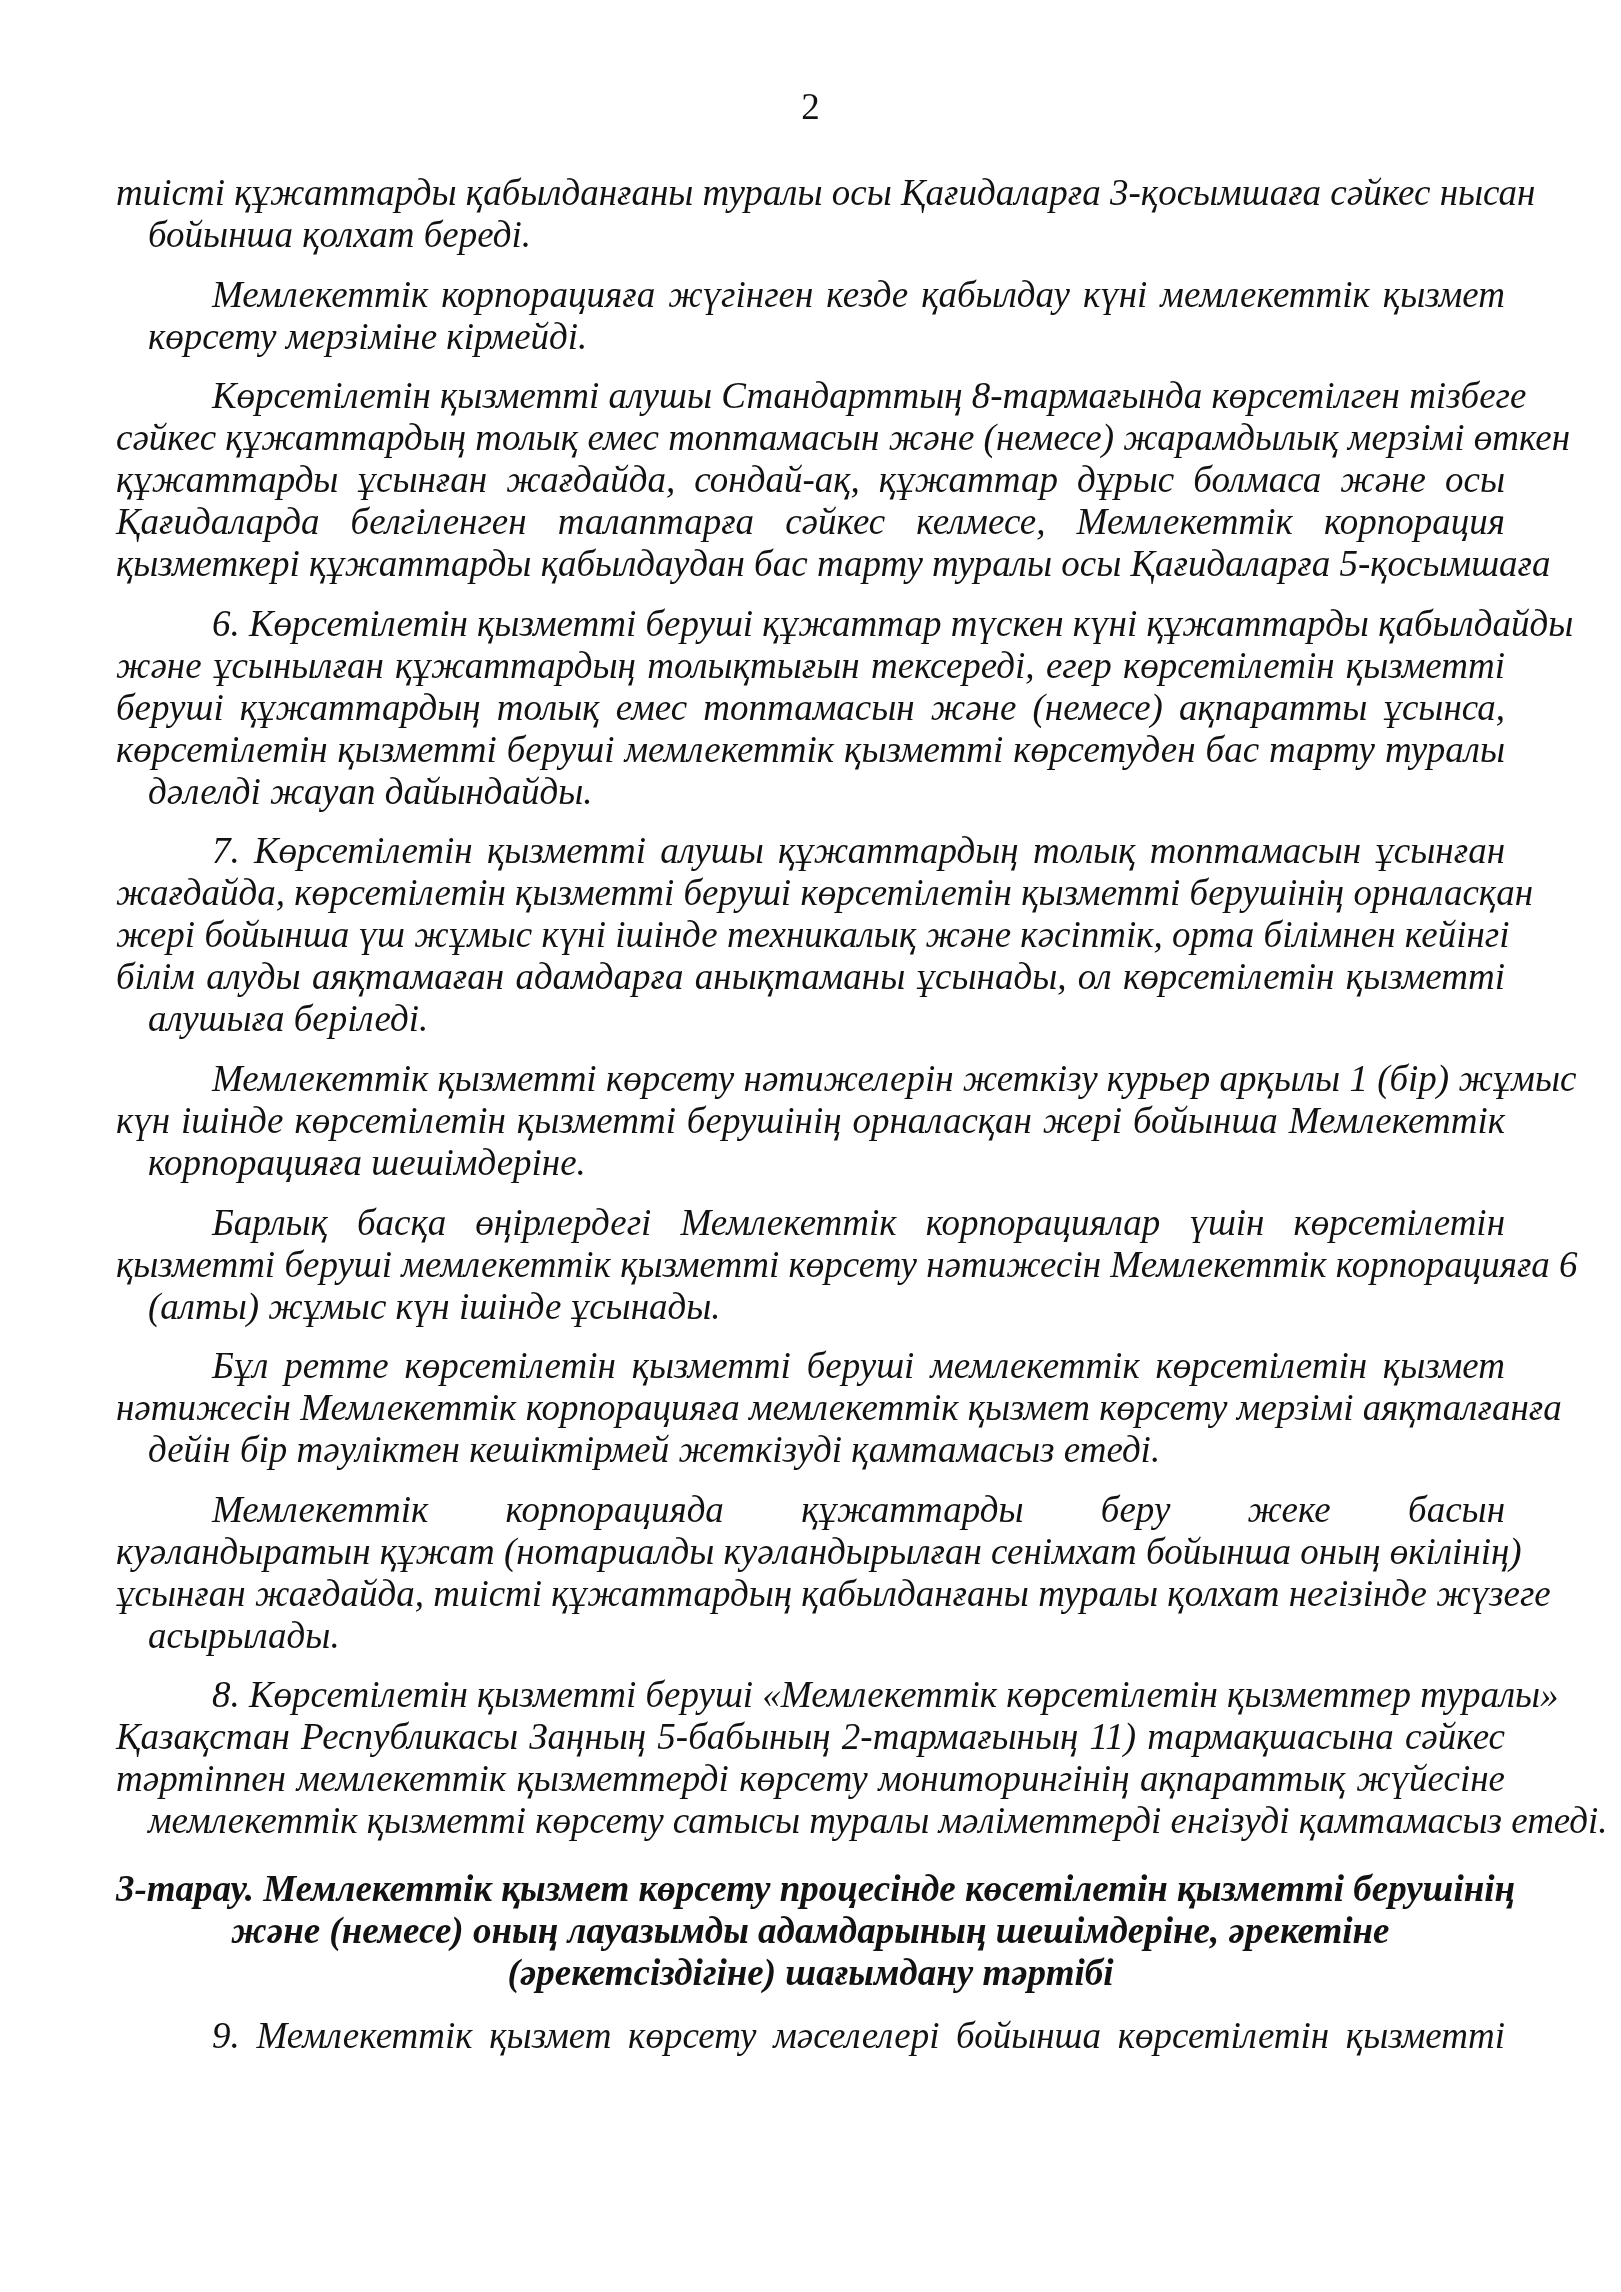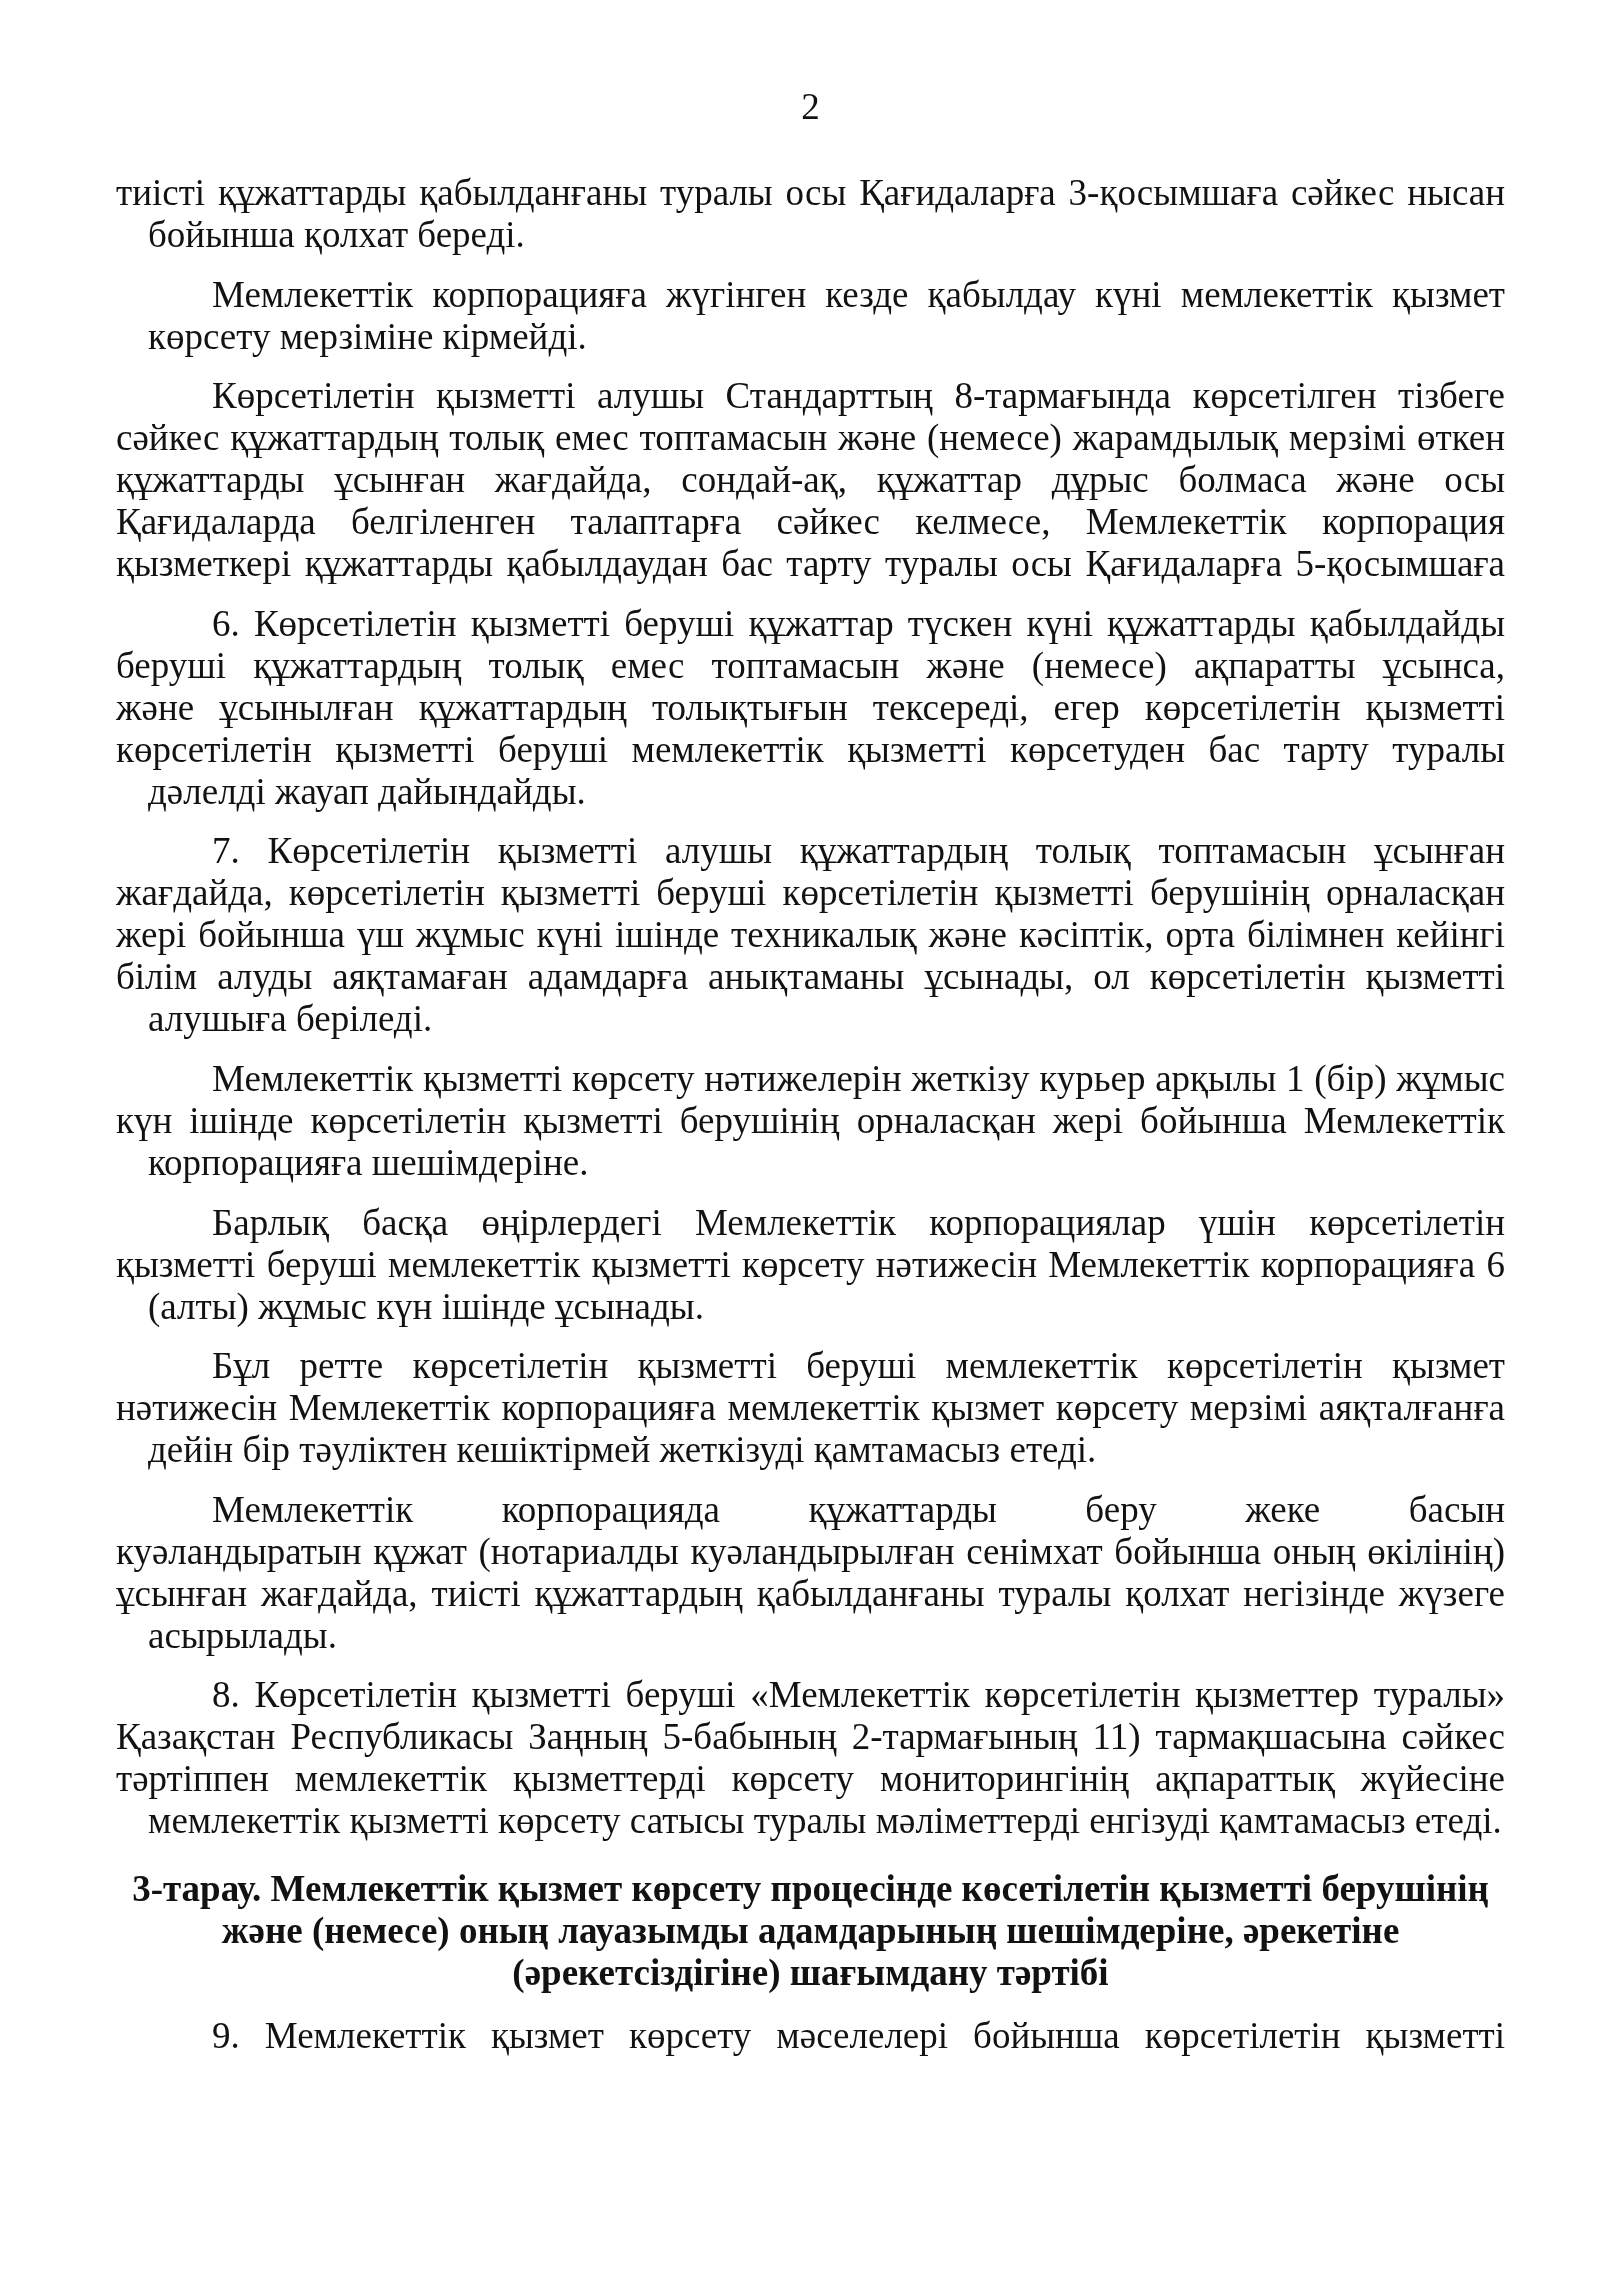--- a/index.html
+++ b/index.html
@@ -22,20 +22,21 @@
     line-height: 42px;
     color: #121212;
   }
   .page-number {
     margin-top: 86px;
     margin-bottom: 44px;
     text-align: center;
   }
   .para {
     margin: 0 0 17.6px 0;
+    font-style: italic;
   }
   .para.heading {
     font-weight: bold;
     margin-top: 25.5px;
     margin-bottom: 21.6px;
   }
   .line {
     text-align: justify;
     text-align-last: justify;
     white-space: nowrap;
@@ -69,22 +70,22 @@
       </div>
       <div class="para body">
         <div class="line first">Көрсетілетін қызметті алушы Стандарттың 8-тармағында көрсетілген тізбеге</div>
         <div class="line">сәйкес құжаттардың толық емес топтамасын және (немесе) жарамдылық мерзімі өткен</div>
         <div class="line">құжаттарды ұсынған жағдайда, сондай-ақ, құжаттар дұрыс болмаса және осы</div>
         <div class="line">Қағидаларда белгіленген талаптарға сәйкес келмесе, Мемлекеттік корпорация</div>
         <div class="line">қызметкері құжаттарды қабылдаудан бас тарту туралы осы Қағидаларға 5-қосымшаға</div>
       </div>
       <div class="para body">
         <div class="line first">6. Көрсетілетін қызметті беруші құжаттар түскен күні құжаттарды қабылдайды</div>
+        <div class="line">және ұсынылған құжаттардың толықтығын тексереді, егер көрсетілетін қызметті</div>
         <div class="line">беруші құжаттардың толық емес топтамасын және (немесе) ақпаратты ұсынса,</div>
-        <div class="line">және ұсынылған құжаттардың толықтығын тексереді, егер көрсетілетін қызметті</div>
         <div class="line">көрсетілетін қызметті беруші мемлекеттік қызметті көрсетуден бас тарту туралы</div>
         <div class="line last">дәлелді жауап дайындайды.</div>
       </div>
       <div class="para body">
         <div class="line first">7. Көрсетілетін қызметті алушы құжаттардың толық топтамасын ұсынған</div>
         <div class="line">жағдайда, көрсетілетін қызметті беруші көрсетілетін қызметті берушінің орналасқан</div>
         <div class="line">жері бойынша үш жұмыс күні ішінде техникалық және кәсіптік, орта білімнен кейінгі</div>
         <div class="line">білім алуды аяқтамаған адамдарға анықтаманы ұсынады, ол көрсетілетін қызметті</div>
         <div class="line last">алушыға беріледі.</div>
       </div>

